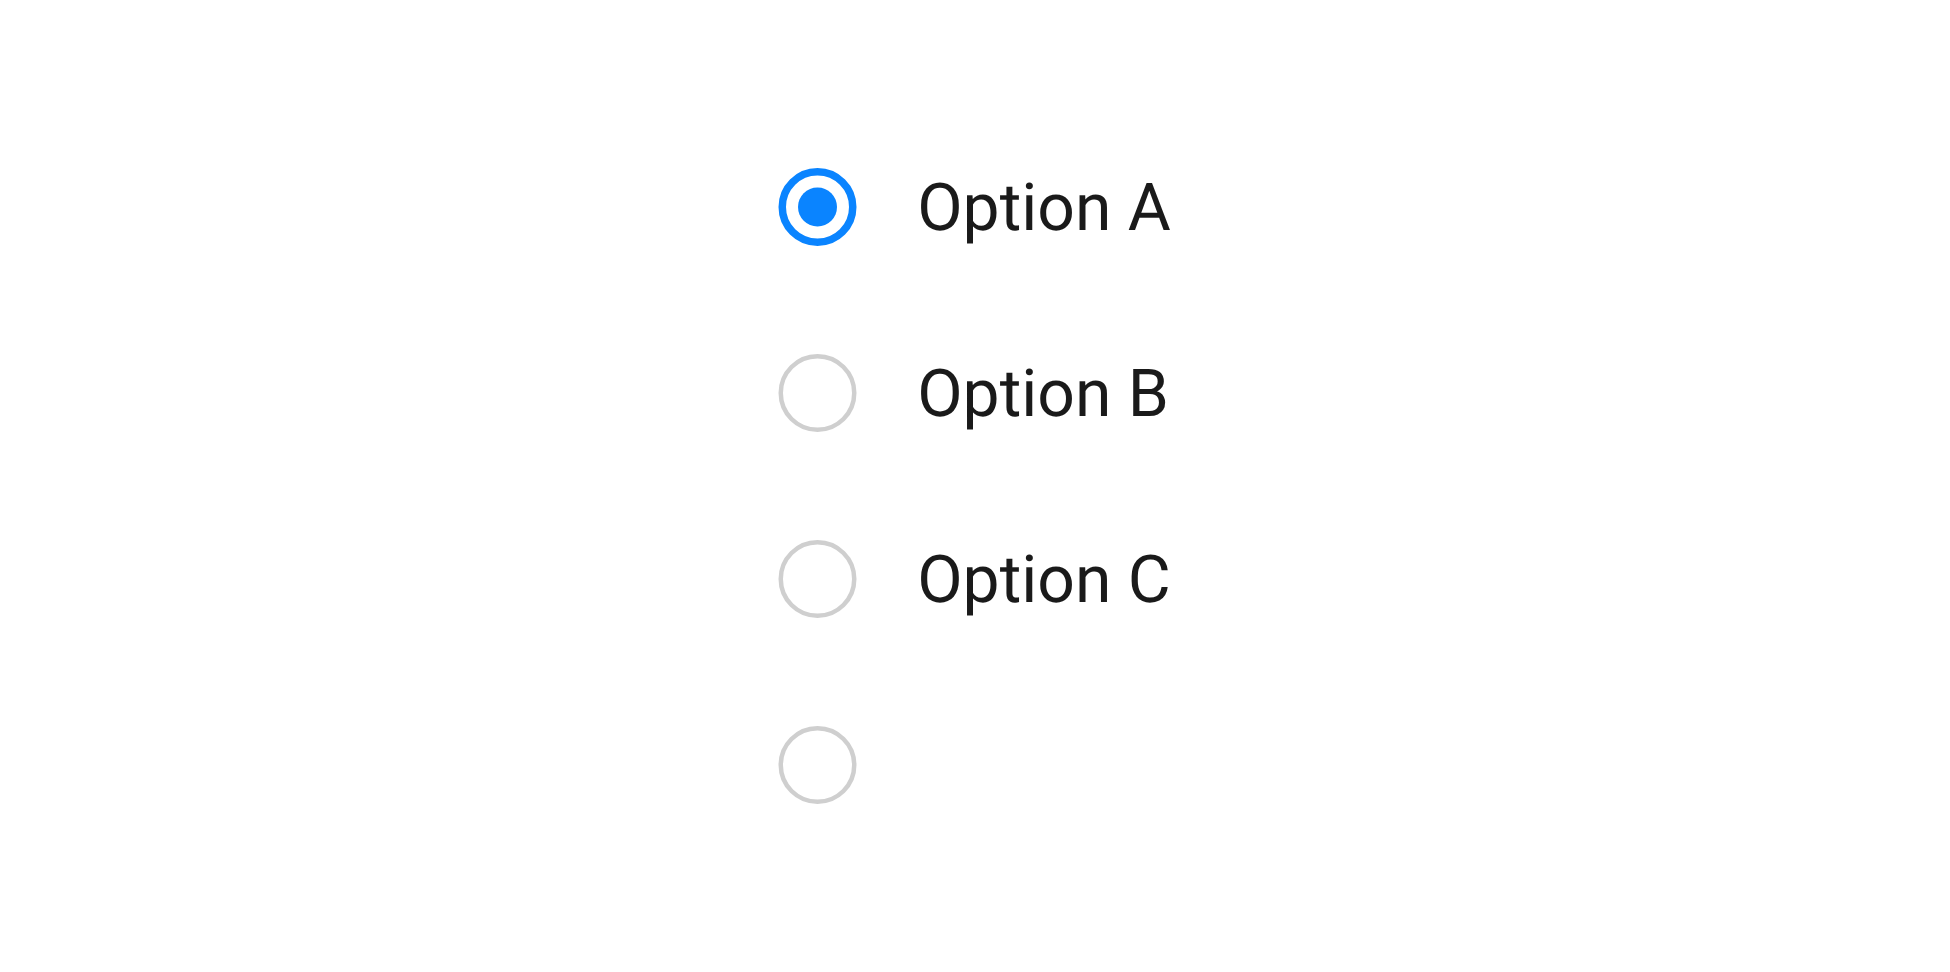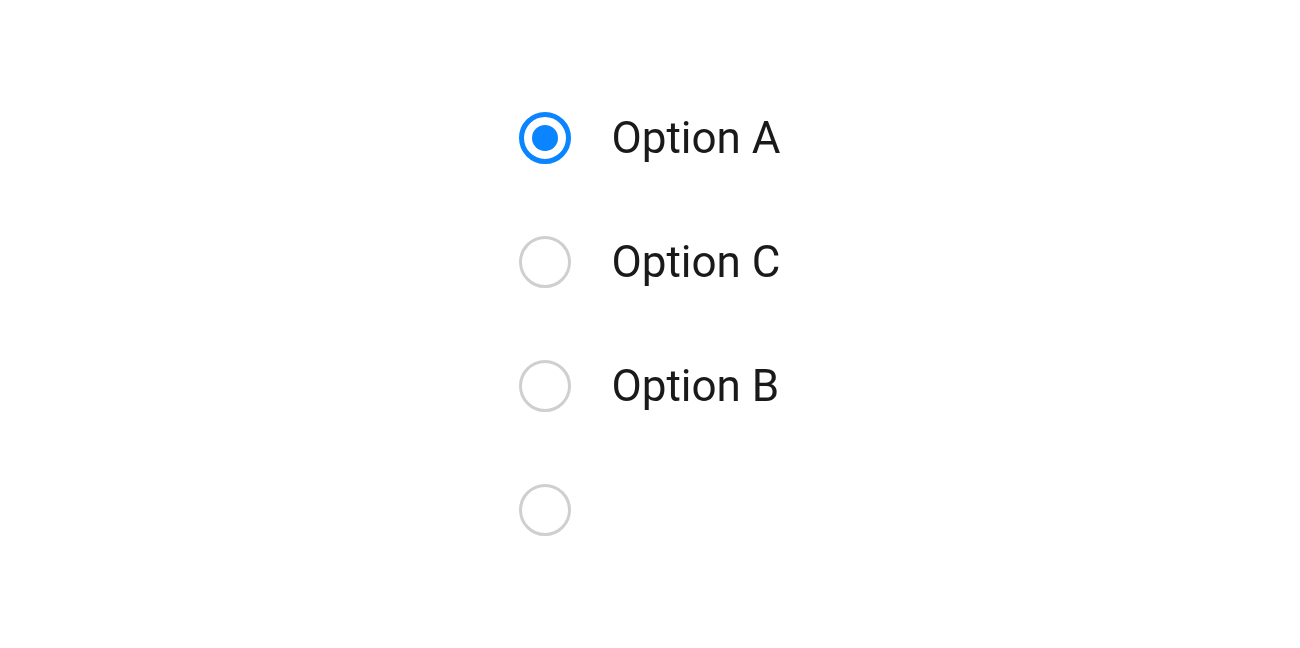--- a/index.html
+++ b/index.html
@@ -64,25 +64,25 @@
 
   <label class="radio-item">
     <span class="radio-circle selected">
       <span class="radio-dot"></span>
     </span>
     <span class="radio-label">Option A</span>
   </label>
 
   <label class="radio-item">
     <span class="radio-circle unselected"></span>
-    <span class="radio-label">Option C</span>
+    <span class="radio-label">Option B</span>
   </label>
 
   <label class="radio-item">
     <span class="radio-circle unselected"></span>
-    <span class="radio-label">Option B</span>
+    <span class="radio-label">Option C</span>
   </label>
 
   <label class="radio-item">
     <span class="radio-circle unselected"></span>
   </label>
 
 </div>
 
 </body></html>

